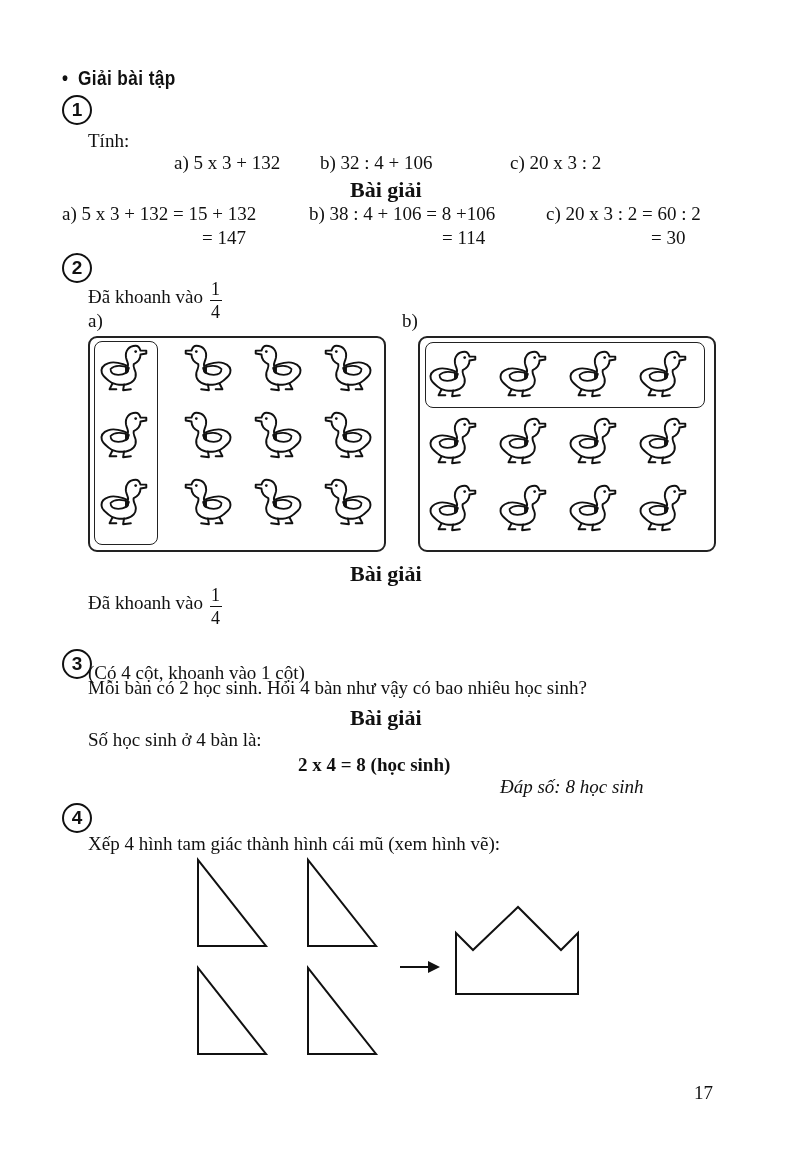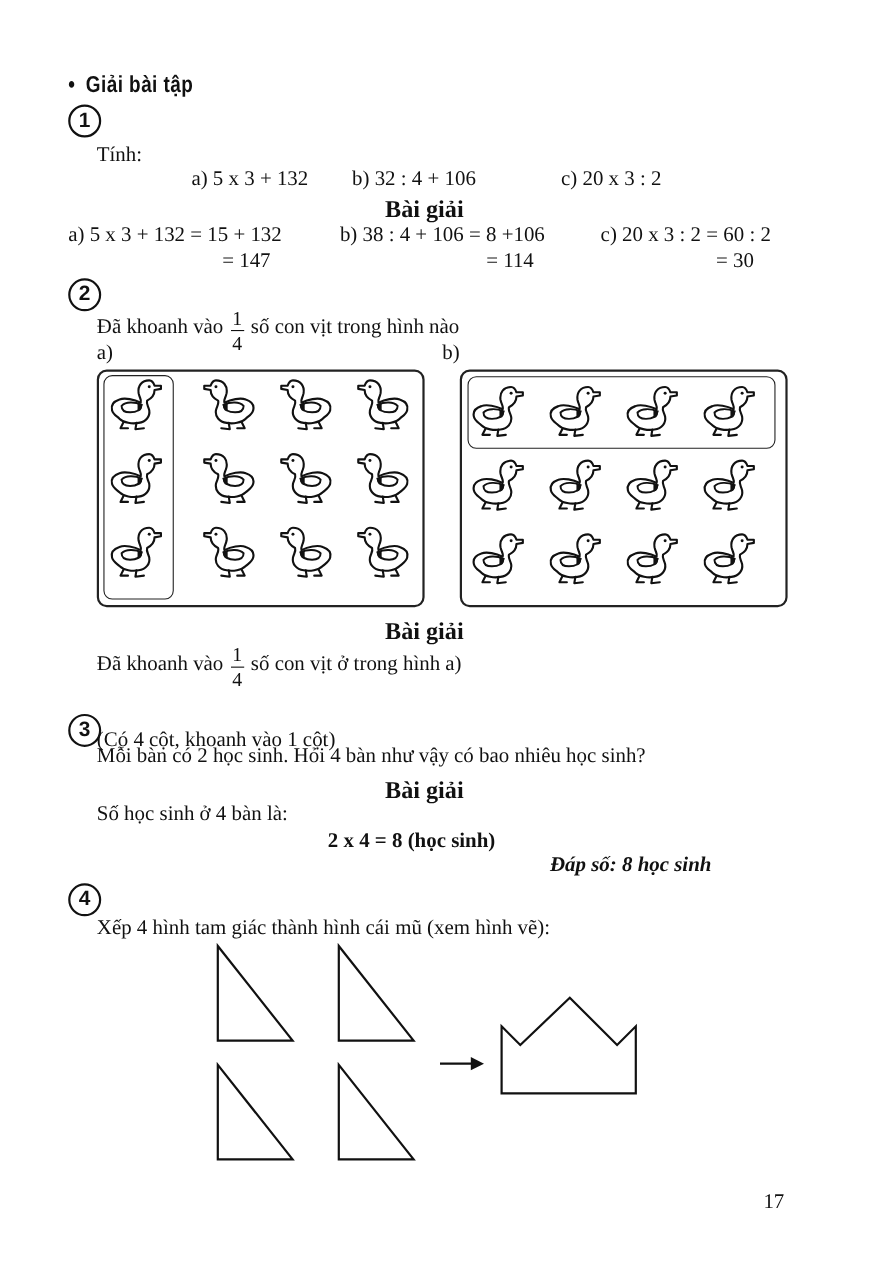--- a/index.html
+++ b/index.html
@@ -6,21 +6,21 @@
   body { width: 800px; height: 1171px; position: relative; overflow: hidden; color: #111; font-family: "Liberation Serif", "DejaVu Serif", serif; }
   .abs { position: absolute; white-space: nowrap; }
   .sec-title { font-family: "Liberation Sans", "DejaVu Sans", sans-serif; font-weight: bold; font-size: 21px; transform: scaleX(0.82); transform-origin: left center; letter-spacing: 0.5px; }
   .num-circle { width: 26px; height: 26px; border: 2.2px solid #111; border-radius: 50%; display: flex; align-items: center; justify-content: center; font-family: "Liberation Sans", "DejaVu Sans", sans-serif; font-weight: bold; font-size: 19px; box-sizing: content-box; }
   .txt { font-size: 19px; }
   .bold-c { font-weight: bold; font-size: 22px; }
   .frac { display: inline-flex; flex-direction: column; align-items: center; vertical-align: middle; line-height: 1; margin: 0 6px; position: relative; top: 2px; }
   .frac .n { font-size: 18px; padding: 0 2px; }
   .frac .bar { width: 12px; border-top: 1.4px solid #111; margin: 2px 0; }
   .frac .d { font-size: 18px; }
-  .italic-bold { font-weight: bold; font-style: italic; font-size: 19px; }
+  .italic-bold { font-weight: normal; font-style: italic; font-size: 19px; }
   .panel { position: absolute; border: 2px solid #222; border-radius: 9px; }
   .inner-box { position: absolute; border: 1.6px solid #222; border-radius: 8px; }
   .duck { position: absolute; width: 58px; height: 58px; }
   svg.fig { position: absolute; overflow: visible; }
 </style>
 </head>
 <body>
 
 <svg width="0" height="0" style="position:absolute">
   <defs>
@@ -61,21 +61,21 @@
 <div class="abs txt" style="left:651px; top:227px;">= 30</div>
 
 <div class="abs num-circle" style="left:62px; top:253px;">
     <span>2</span>
   </div>
 <div class="abs txt" style="left:88px; top:278px;">
   <span>Đã khoanh vào</span><span class="frac">
       <span class="n">1</span>
       <span class="bar"></span>
       <span class="d">4</span>
-    </span><span>số con vịt trong hình nào</span>
+    </span>
 </div>
 <div class="abs txt" style="left:88px; top:310px;">a)</div>
 <div class="abs txt" style="left:402px; top:310px;">b)</div>
 
 <div class="panel" style="left:88px; top:336px; width:294px; height:212px;"></div>
 <div class="inner-box" style="left:94px; top:341px; width:62px; height:202px;"></div>
 <div id="panel-a-ducks">
     <svg class="duck" viewBox="0 0 60 60" style="left: 97px; top: 340px;">
       <use href="#duck-r"></use>
     </svg>
@@ -154,21 +154,21 @@
       <use href="#duck-r"></use>
     </svg>
   </div>
 
 <div class="abs bold-c" style="left:350px; top:561px;">Bài giải</div>
 <div class="abs txt" style="left:88px; top:584px;">
   <span>Đã khoanh vào</span><span class="frac">
       <span class="n">1</span>
       <span class="bar"></span>
       <span class="d">4</span>
-    </span><span>số con vịt ở trong hình a)</span>
+    </span>
 </div>
 <div class="abs txt" style="left:88px; top:620px;margin-top:42px;">(Có 4 cột, khoanh vào 1 cột)</div>
 
 <div class="abs num-circle" style="left:62px; top:649px;">
     <span>3</span>
   </div>
 <div class="abs txt" style="left:88px; top:677px;">Mỗi bàn có 2 học sinh. Hỏi 4 bàn như vậy có bao nhiêu học sinh?</div>
 <div class="abs bold-c" style="left:350px; top:705px;">Bài giải</div>
 <div class="abs txt" style="left:88px; top:729px;">Số học sinh ở 4 bàn là:</div>
 <div class="abs txt" style="left:298px; top:754px;font-weight:bold;">2 x 4 = 8 (học sinh)</div>

